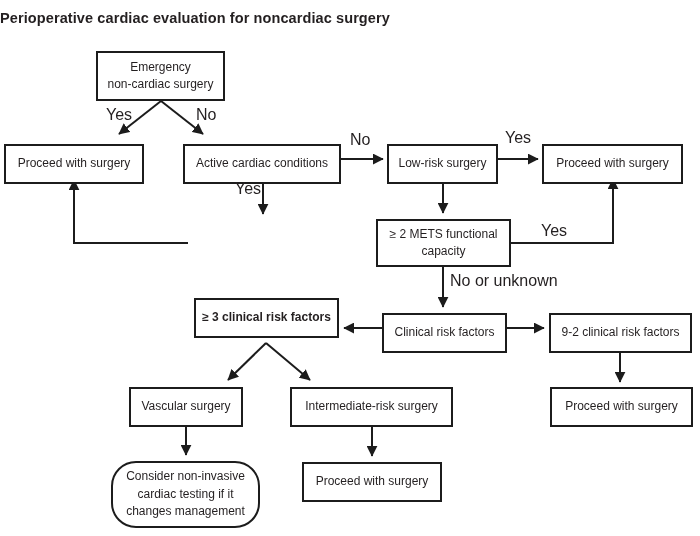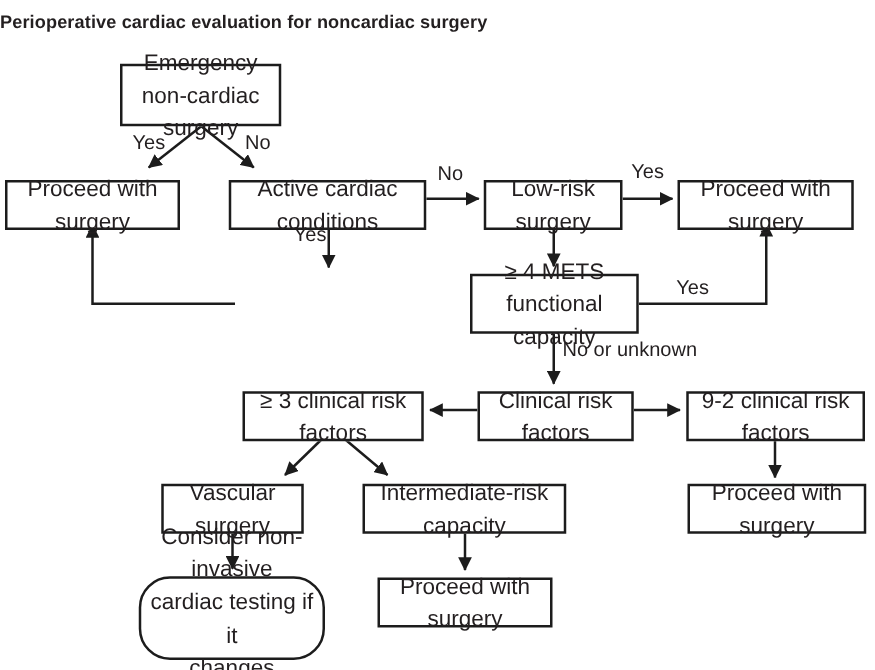--- a/index.html
+++ b/index.html
@@ -23,21 +23,21 @@
   }
   .node {
     position: absolute;
     box-sizing: border-box;
     border: 2px solid #1c1c1c;
     background: #ffffff;
     display: flex;
     align-items: center;
     justify-content: center;
     text-align: center;
-    font-size: 18px;
+    font-size: 12px;
     line-height: 1.45;
     white-space: pre-line;
     padding: 18px 4px;
   }
   .edge-label {
     position: absolute;
     font-size: 16px;
     background: transparent;
   }
   svg.arrows {
@@ -80,27 +80,27 @@
       <line x1="372" y1="417" x2="372" y2="456" marker-end="url(#ah)"></line>
     </g>
   </svg>
 
   <div class="node" style="left:96px;  top:51px;  width:129px; height:50px;">Emergency
 non-cardiac surgery</div>
   <div class="node" style="left:4px;   top:144px; width:140px; height:31px;">Proceed with surgery</div>
   <div class="node" style="left:183px; top:144px; width:158px; height:30px;">Active cardiac conditions</div>
   <div class="node" style="left:387px; top:144px; width:111px; height:30px;">Low-risk surgery</div>
   <div class="node" style="left:542px; top:144px; width:141px; height:30px;">Proceed with surgery</div>
-  <div class="node" style="left:376px; top:219px; width:135px; height:48px;">≥ 4 METS functional
+  <div class="node" style="left:376px; top:219px; width:135px; height:48px;">≥ 2 METS functional
 capacity</div>
-  <div class="node" style="left:194px; top:313px; width:145px; height:30px;">≥ 3 clinical risk factors</div>
+  <div class="node" style="left:194px; top:298px; width:145px; height:30px;font-weight:bold;">≥ 3 clinical risk factors</div>
   <div class="node" style="left:382px; top:313px; width:125px; height:30px;">Clinical risk factors</div>
   <div class="node" style="left:549px; top:313px; width:143px; height:30px;">9-2 clinical risk factors</div>
   <div class="node" style="left:129px; top:387px; width:114px; height:30px;">Vascular surgery</div>
-  <div class="node" style="left:290px; top:387px; width:163px; height:30px;">Intermediate-risk capacity</div>
+  <div class="node" style="left:290px; top:387px; width:163px; height:30px;">Intermediate-risk surgery</div>
   <div class="node" style="left:550px; top:387px; width:143px; height:31px;">Proceed with surgery</div>
   <div class="node" style="left:111px; top:461px; width:149px; height:67px;border-radius:25px;">Consider non-invasive
 cardiac testing if it
 changes management</div>
   <div class="node" style="left:302px; top:462px; width:140px; height:30px;">Proceed with surgery</div>
 
   <span class="edge-label" style="left:106px; top:106px;">Yes</span>
   <span class="edge-label" style="left:196px; top:106px;">No</span>
   <span class="edge-label" style="left:350px; top:131px;">No</span>
   <span class="edge-label" style="left:505px; top:129px;">Yes</span>

